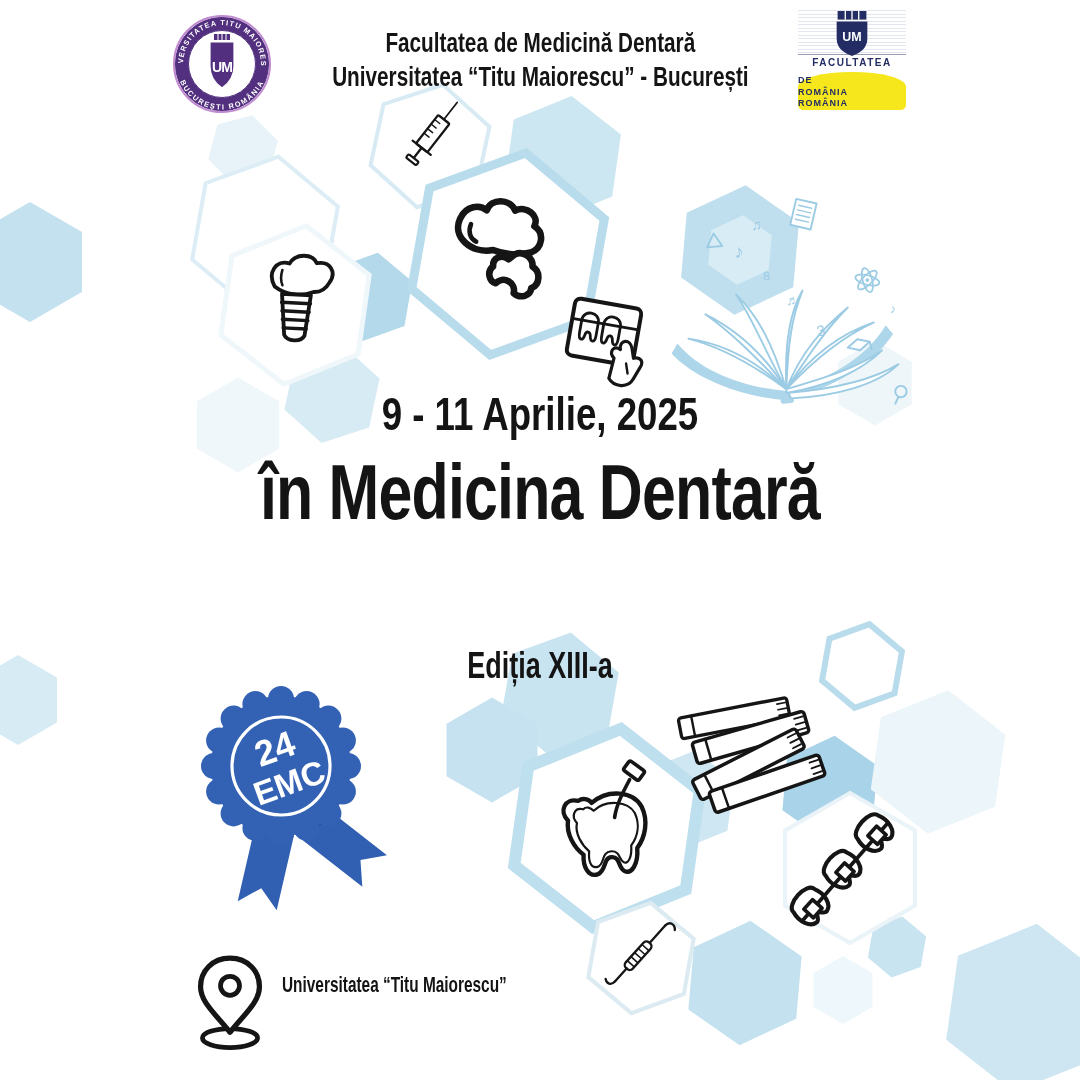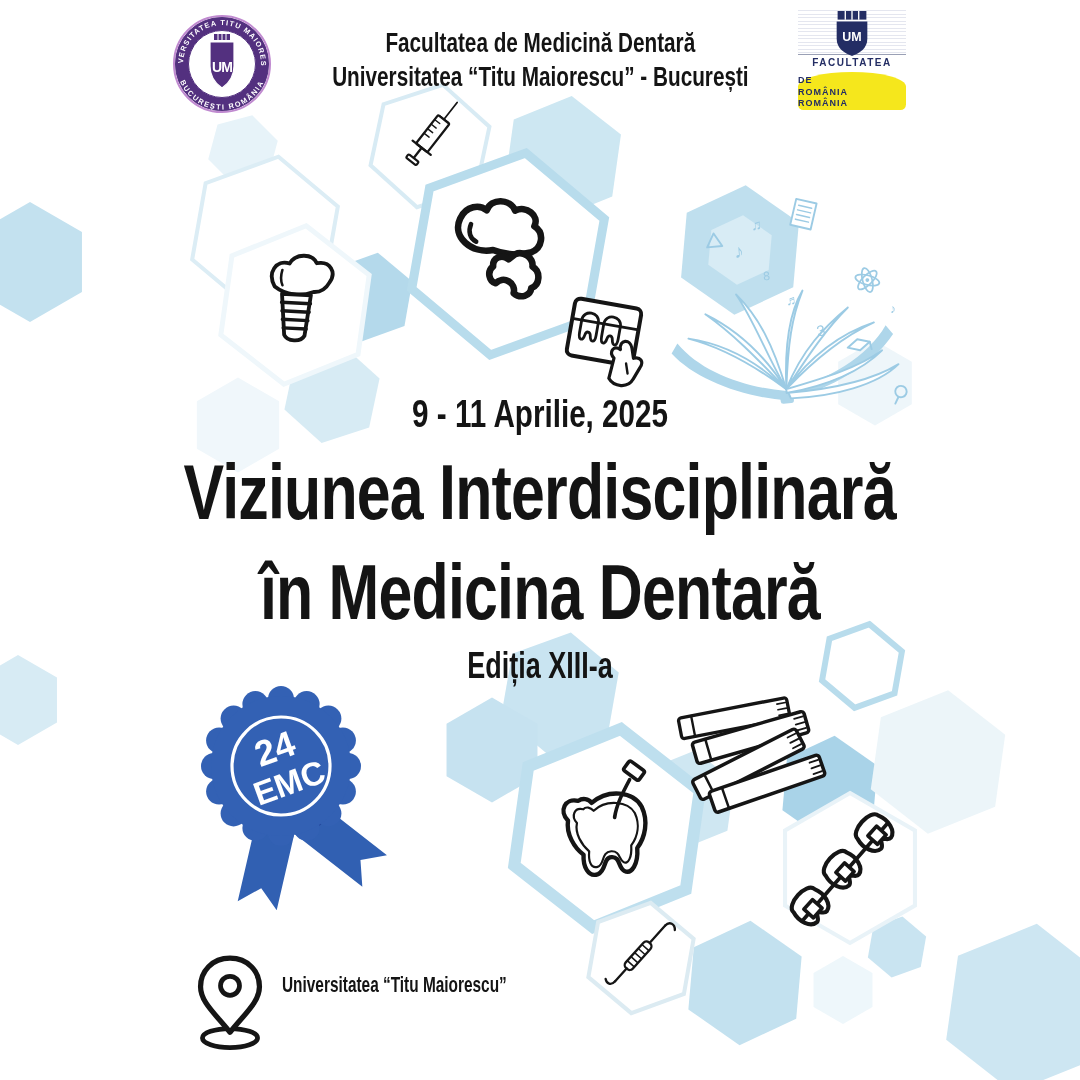--- a/index.html
+++ b/index.html
@@ -3,21 +3,21 @@
 <meta charset="utf-8">
 <style>
   html,body{margin:0;padding:0;background:#ffffff;}
   .poster{position:relative;width:1080px;height:1080px;background:#ffffff;overflow:hidden;
           font-family:"Liberation Sans",sans-serif;color:#141414;}
   .layer{position:absolute;left:0;top:0;width:1080px;height:1080px;}
   .txt{position:absolute;left:0;width:1080px;text-align:center;}
   .txt span{display:inline-block;white-space:nowrap;transform-origin:50% 50%;}
   .header-text{top:26px;font-size:28px;font-weight:bold;line-height:34px;}
   .header-text span{transform:scaleX(0.74);}
-  .date-text{top:390px;font-size:38px;font-weight:bold;line-height:48px;}
+  .date-text{top:390px;font-size:47px;font-weight:bold;line-height:48px;}
   .date-text span{transform:scaleX(0.78);}
   .main-title{top:442px;font-size:78px;font-weight:bold;line-height:100px;letter-spacing:-1px;}
   .main-title span{transform:scaleX(0.78);}
   .edition{top:640px;font-size:36px;font-weight:bold;line-height:52px;}
   .edition span{transform:scaleX(0.75);}
   .footer-text{position:absolute;left:282px;top:966px;font-size:22px;font-weight:bold;line-height:37px;text-align:left;}
   .footer-text span{display:inline-block;white-space:nowrap;transform:scaleX(0.70);transform-origin:0 50%;}
   
   .faculty-logo{position:absolute;left:798px;top:8px;width:108px;height:101px;}
   .fl-top{height:46px;background:repeating-linear-gradient(180deg,#ffffff 0 2.5px,#e4e6ef 2.5px 3.5px);position:relative;}
@@ -298,21 +298,20 @@
   </div>
 
   <div class="txt header-text">
     <div><span>Facultatea de Medicină Dentară</span></div>
     <div><span>Universitatea “Titu Maiorescu” - București</span></div>
   </div>
 
   <div class="txt date-text"><span>9 - 11 Aprilie, 2025</span></div>
 
   <div class="txt main-title">
-    <div><span>Viziunea Interdisciplinară</span></div>
     <div><span>în Medicina Dentară</span></div>
   </div>
 
   <div class="txt edition"><span>Ediția XIII-a</span></div>
 
   <div class="footer-text">
     <div><span>Universitatea “Titu Maiorescu”</span></div>
   </div>
 
 </div>

